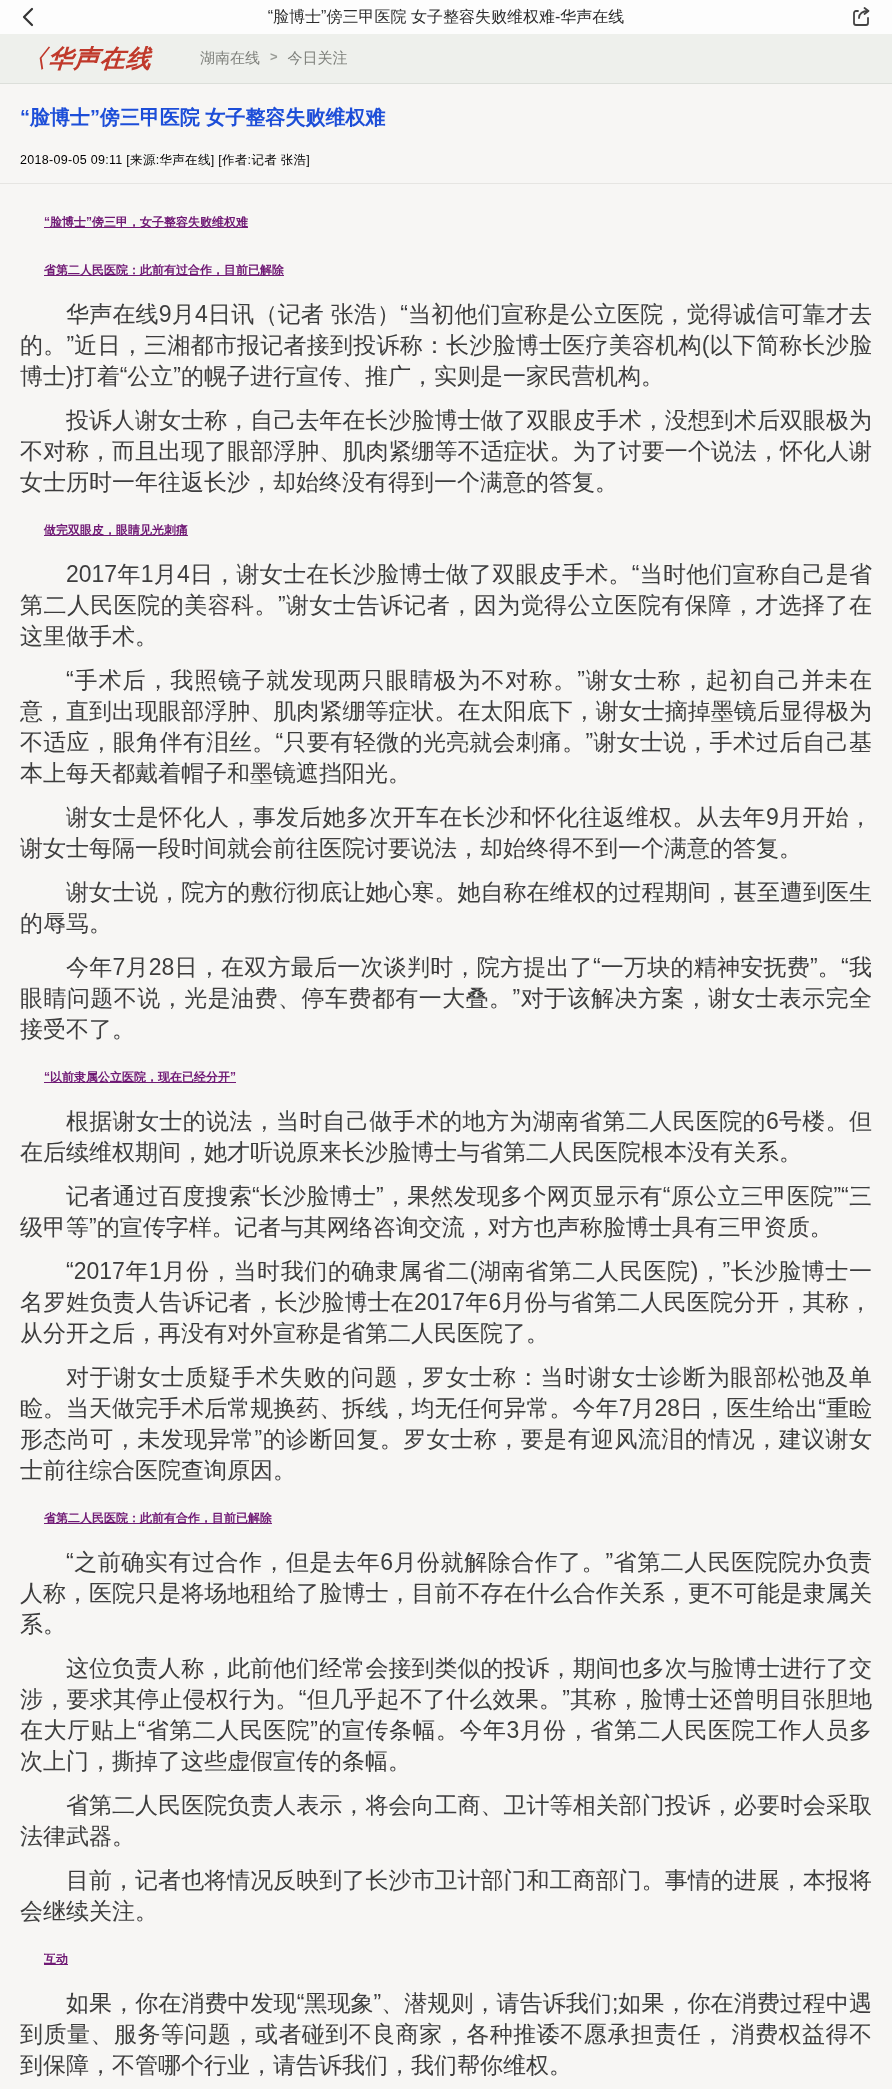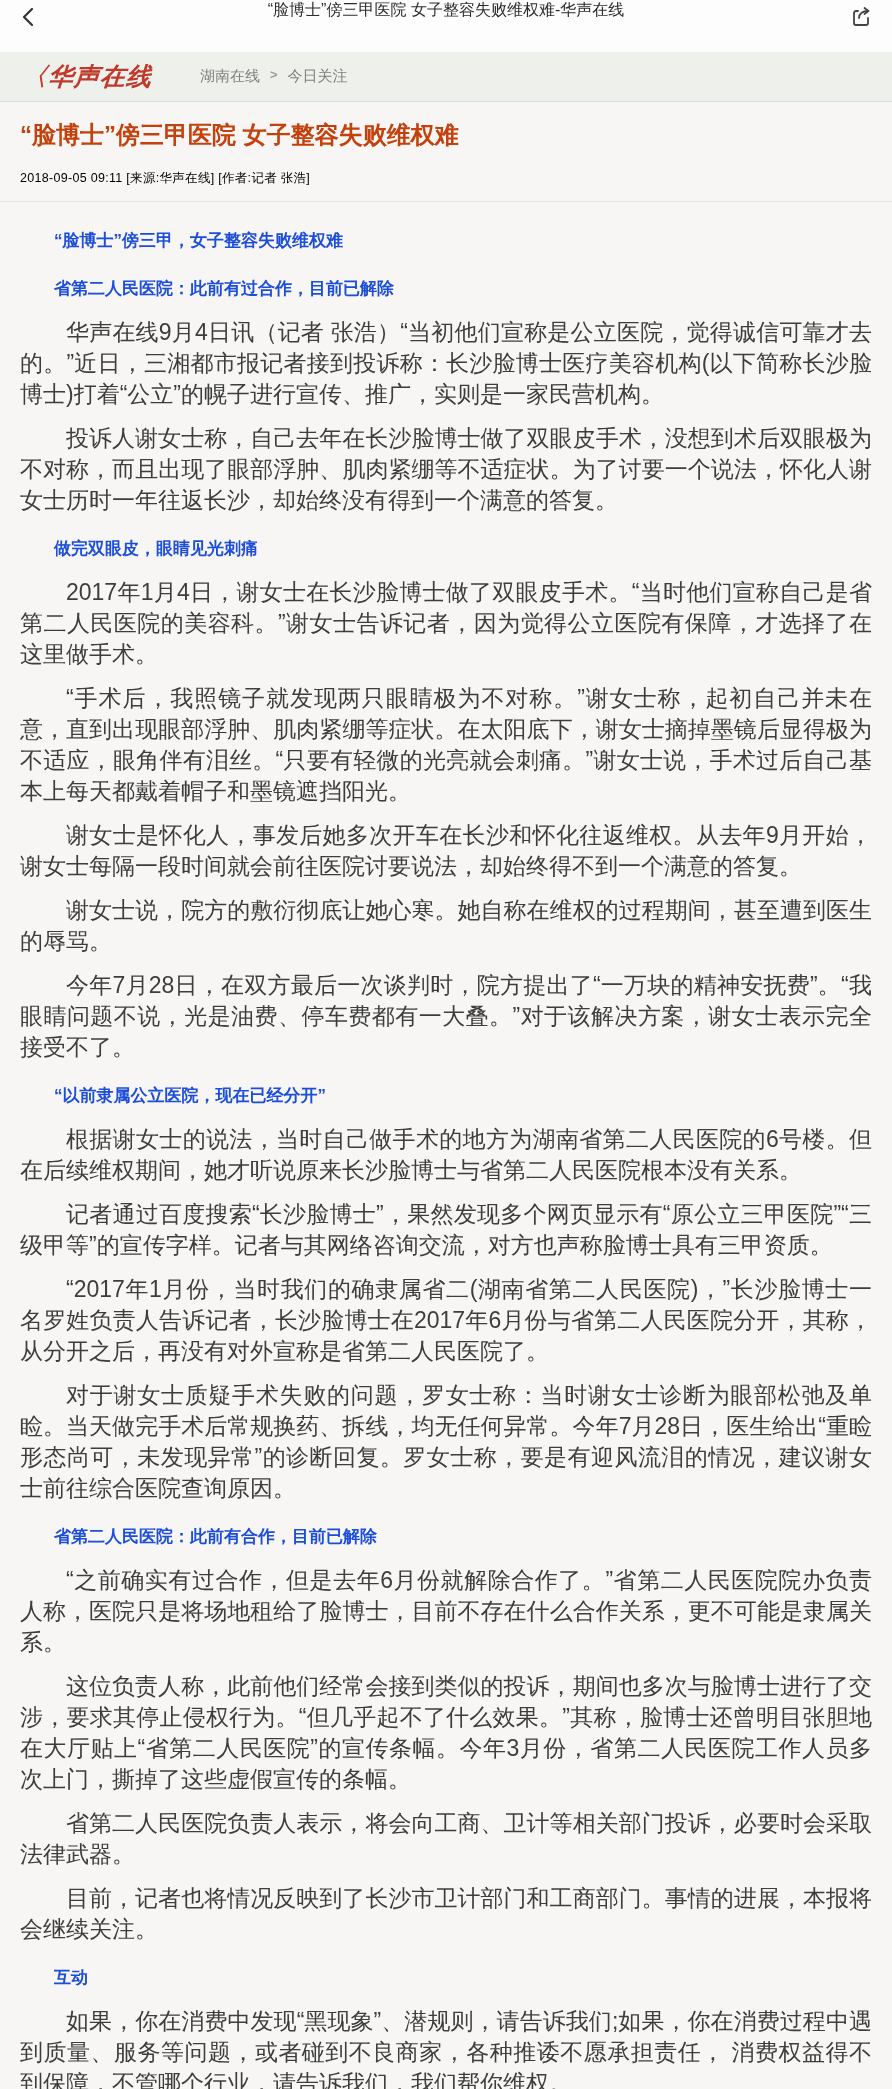--- a/index.html
+++ b/index.html
@@ -8,23 +8,24 @@
     width: 892px;
     min-height: 2089px;
     margin: 0 auto;
     font-family: "Liberation Sans", "DejaVu Sans", sans-serif;
     color: #333;
     position: relative;
   }
 
   
   .topbar {
-    height: 52px;
+    height: 34px;
     background: #fdfdfd;
     display: flex;
+    align-items: center;
     justify-content: space-between;
     padding: 0 18px;
   }
   .back-btn {
     width: 34px; height: 34px;
     display: flex; align-items: center; justify-content: flex-start;
     cursor: pointer;
     flex: 0 0 auto;
   }
   .topbar-title {
@@ -75,24 +76,24 @@
     margin: 0 10px;
     color: #9a9c97;
     font-size: 13px;
     font-weight: bold;
   }
 
   
   .article-wrap { background: #f7f6f4; }
   .article-head { padding: 18px 20px 0 20px; }
   .article-title {
-    font-size: 24px;
+    font-size: 20px;
     line-height: 30px;
     font-weight: bold;
-    color: #c2410c;
+    color: #1d4ed8;
   }
   .article-meta {
     margin-top: 20px;
     font-size: 12.5px;
     color: #000000;
     letter-spacing: 0.3px;
   }
   .head-divider {
     margin-top: 14px;
     border-bottom: 1px solid #e6e5e2;
@@ -101,26 +102,27 @@
   .article-body { padding: 6px 20px 4px 20px; }
   .para {
     font-size: 23px;
     line-height: 31px;
     color: #3d3d3d;
     text-indent: 2em;
     margin: 13px 0;
     text-align: justify;
   }
   .subhead {
-    font-size: 17px;
+    font-size: 12px;
     line-height: 31px;
     font-weight: bold;
-    color: #1d4ed8;
+    color: #701a75;
     text-indent: 2em;
     margin: 17px 0 13px 0;
+    text-decoration: underline;
   }
 
   
   .article-footer { padding: 2px 20px 10px 13px; }
   .footer-row {
     font-size: 12.5px;
     line-height: 22px;
     color: #9a9a9a;
     display: flex;
   }

